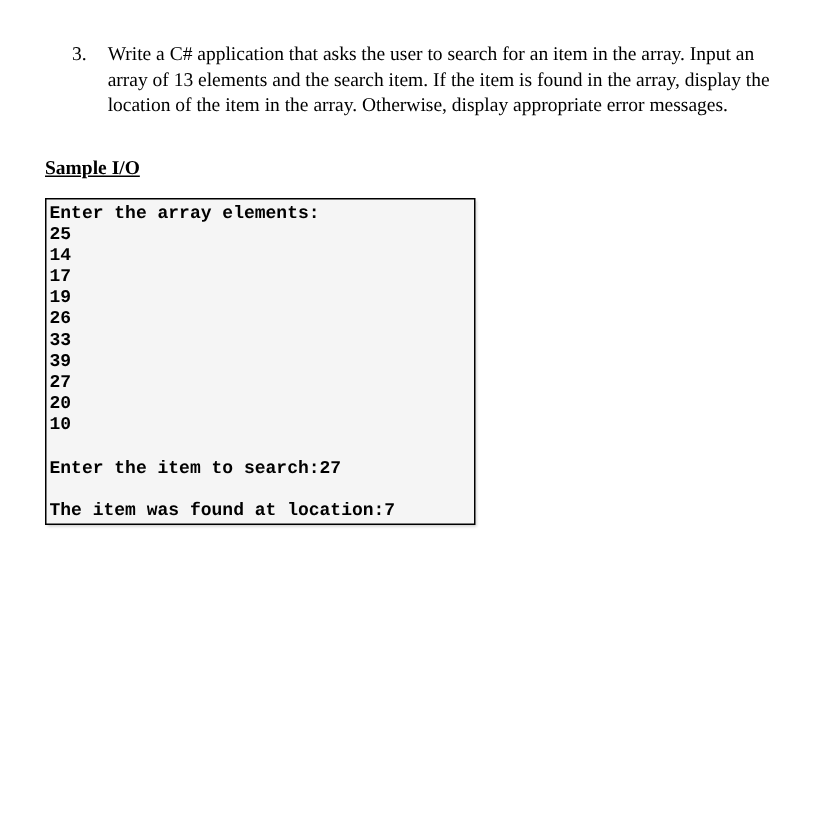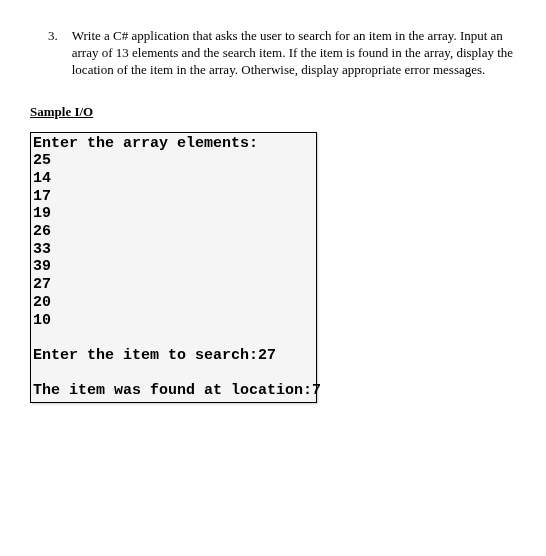--- a/index.html
+++ b/index.html
@@ -34,21 +34,21 @@
     margin-bottom: 12px;
   }
   .console-box {
     border: 1px solid #000000;
     width: 285px;
     background: #f5f5f5;
     box-shadow: 1px 1px 2px rgba(0,0,0,0.2);
   }
   .console-text {
     font-family: "Courier New", Courier, monospace;
-    font-size: 15px;
+    font-size: 12px;
     font-weight: bold;
     line-height: 1.18;
     white-space: pre;
     padding: 2px 2px 2px 2px;
     color: #000000;
   }
 </style>
 </head>
 <body>
 

